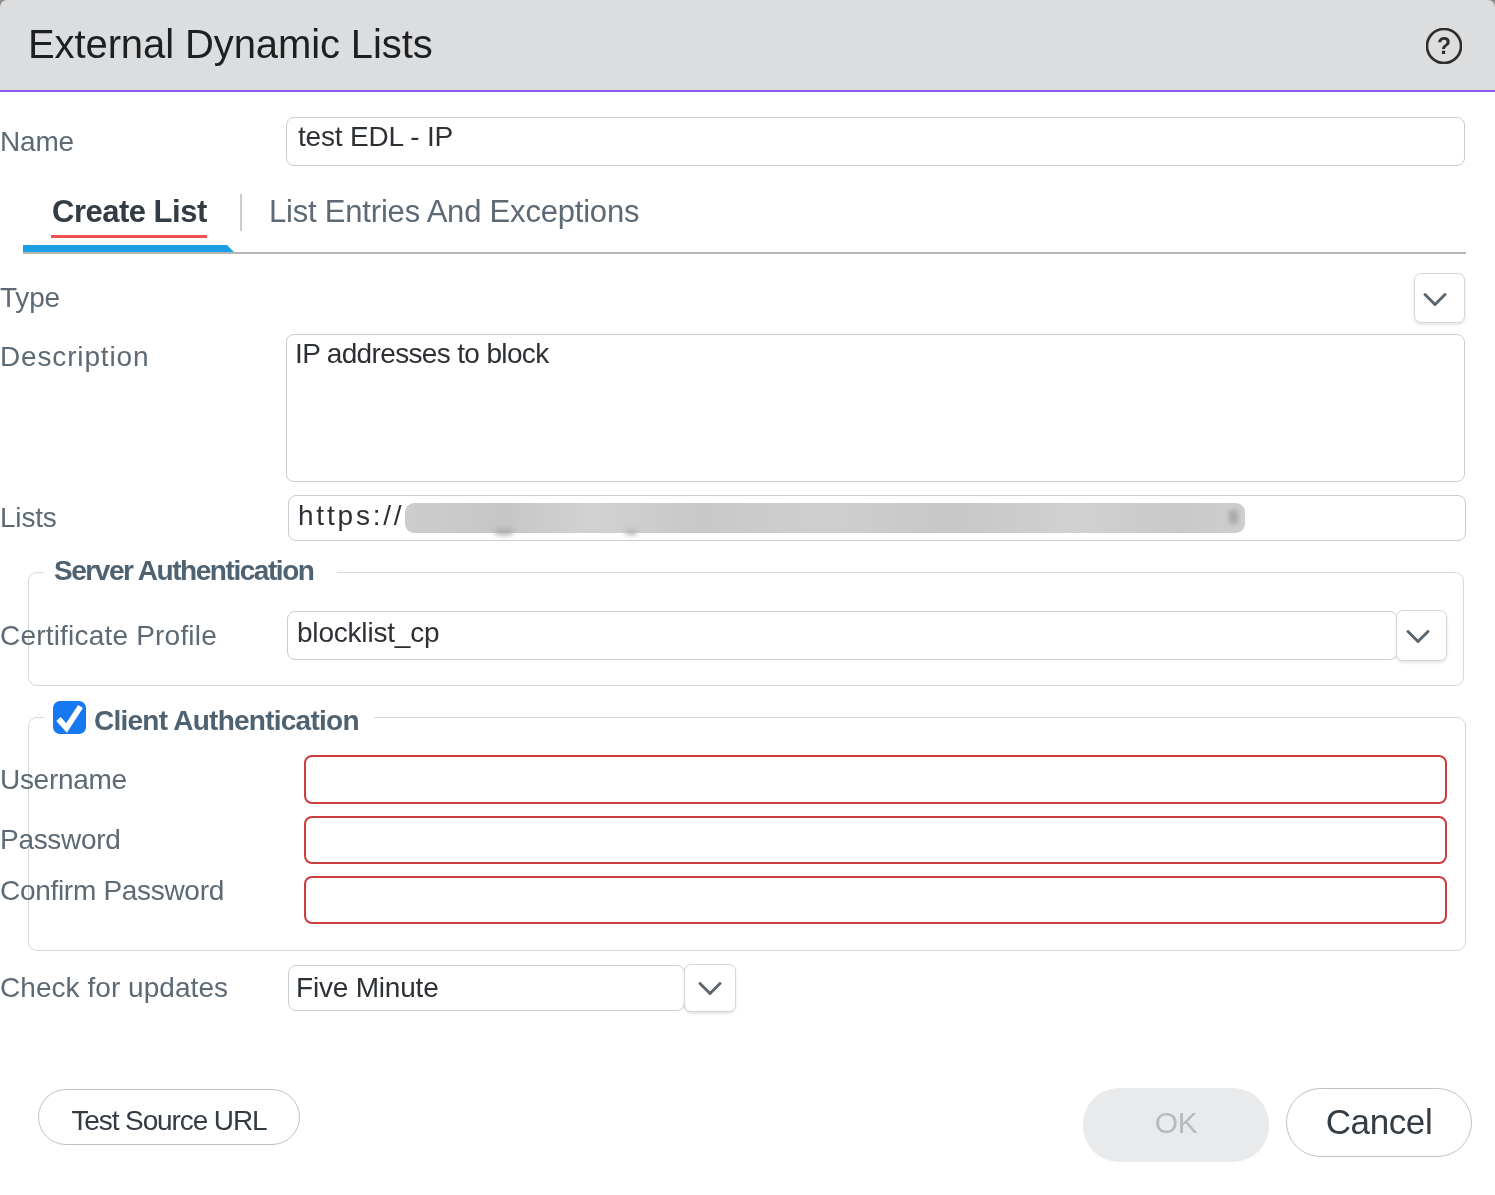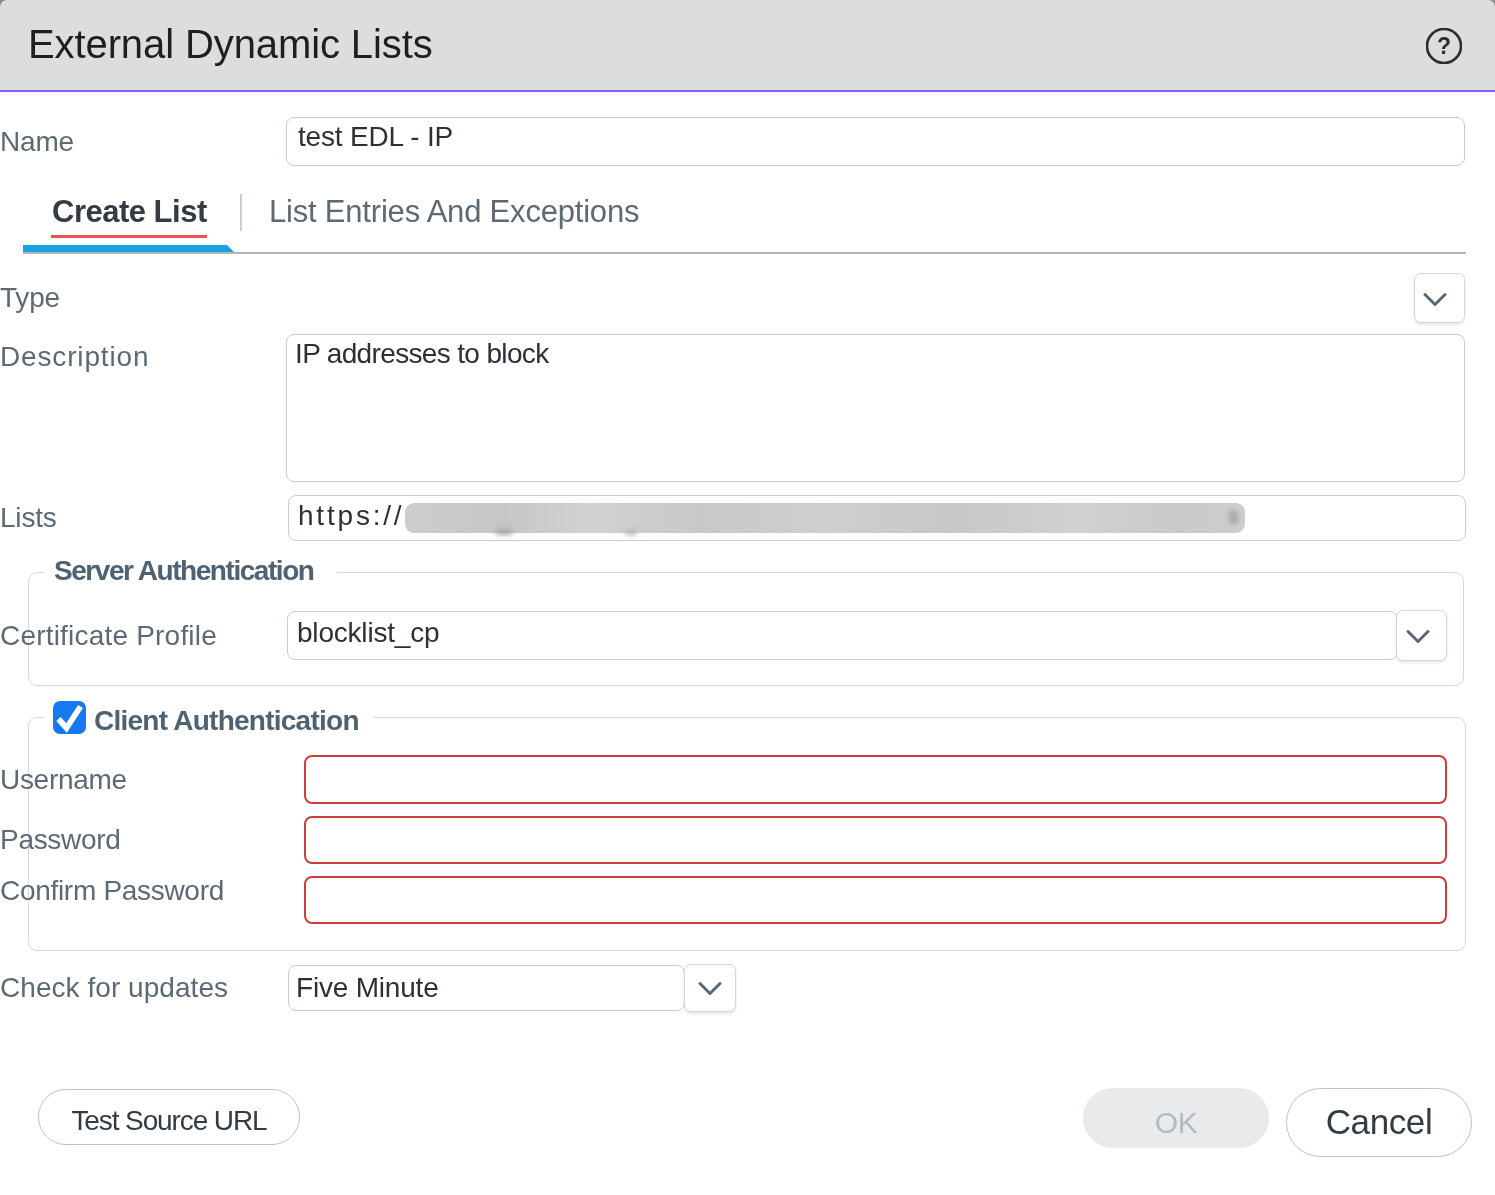--- a/index.html
+++ b/index.html
@@ -123,15 +123,15 @@
   <div class="lbl" style="top:965px; height:46px; line-height:46px; letter-spacing:0.05px;">Check for updates</div>
   <div class="ibox" style="left:288px; top:965px; width:397px; height:46px;">
     <div class="txt" style="left:7px; line-height:43px;">Five Minute</div>
   </div>
   <div class="dbtn" style="left:684px; top:964px; width:52px; height:48px;"></div>
   <svg class="chev" style="left:698px; top:981px;" width="24" height="15" viewBox="0 0 24 15">
     <polyline points="2,2.5 12,12.5 22,2.5" fill="none" stroke="#5c6771" stroke-width="3" stroke-linecap="round" stroke-linejoin="round"></polyline>
   </svg>
 
   <div class="pill" style="left:38px; top:1089px; width:262px; height:56px; line-height:61px; font-size:28px; letter-spacing:-1.1px;">Test Source URL</div>
-  <div class="pill" style="left:1083px; top:1088px; width:186px; height:60px; line-height:69px; background:#e9eaec; border:none; color:#b5bac0;">OK</div>
+  <div class="pill" style="left:1083px; top:1088px; width:186px; height:74px; line-height:69px; background:#e9eaec; border:none; color:#b5bac0;">OK</div>
   <div class="pill" style="left:1286px; top:1088px; width:186px; height:69px; line-height:66px; font-size:35px; letter-spacing:-0.4px;">Cancel</div>
 </div>
 
 </body></html>

